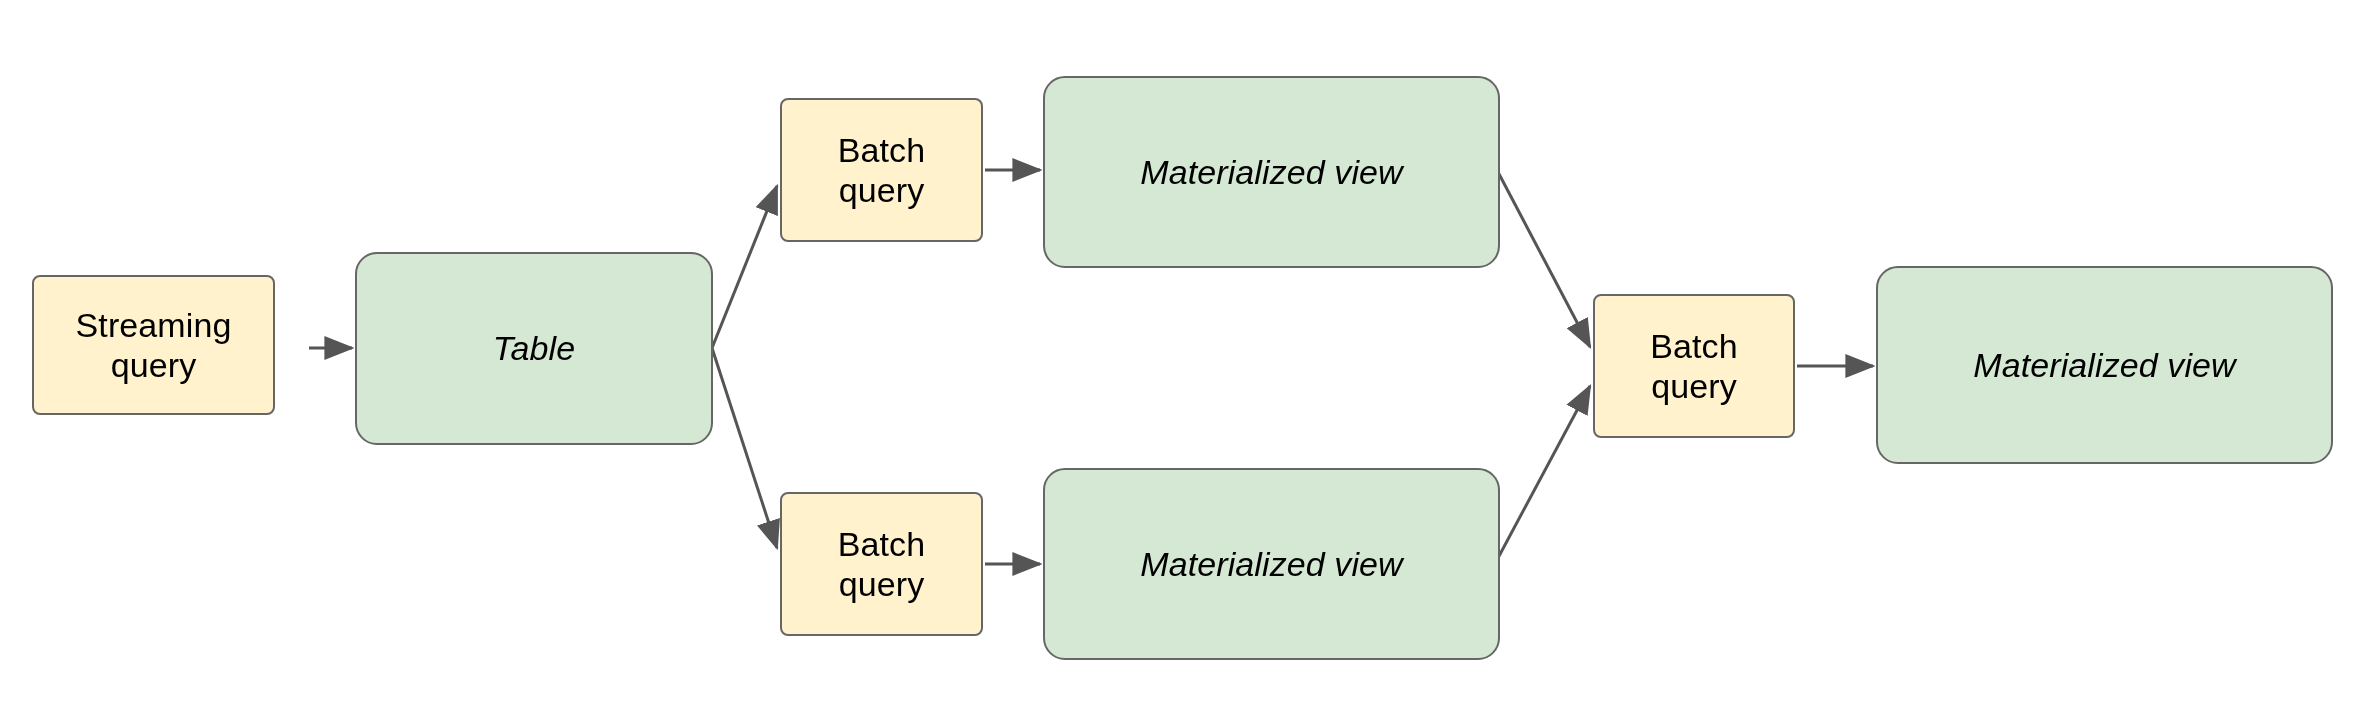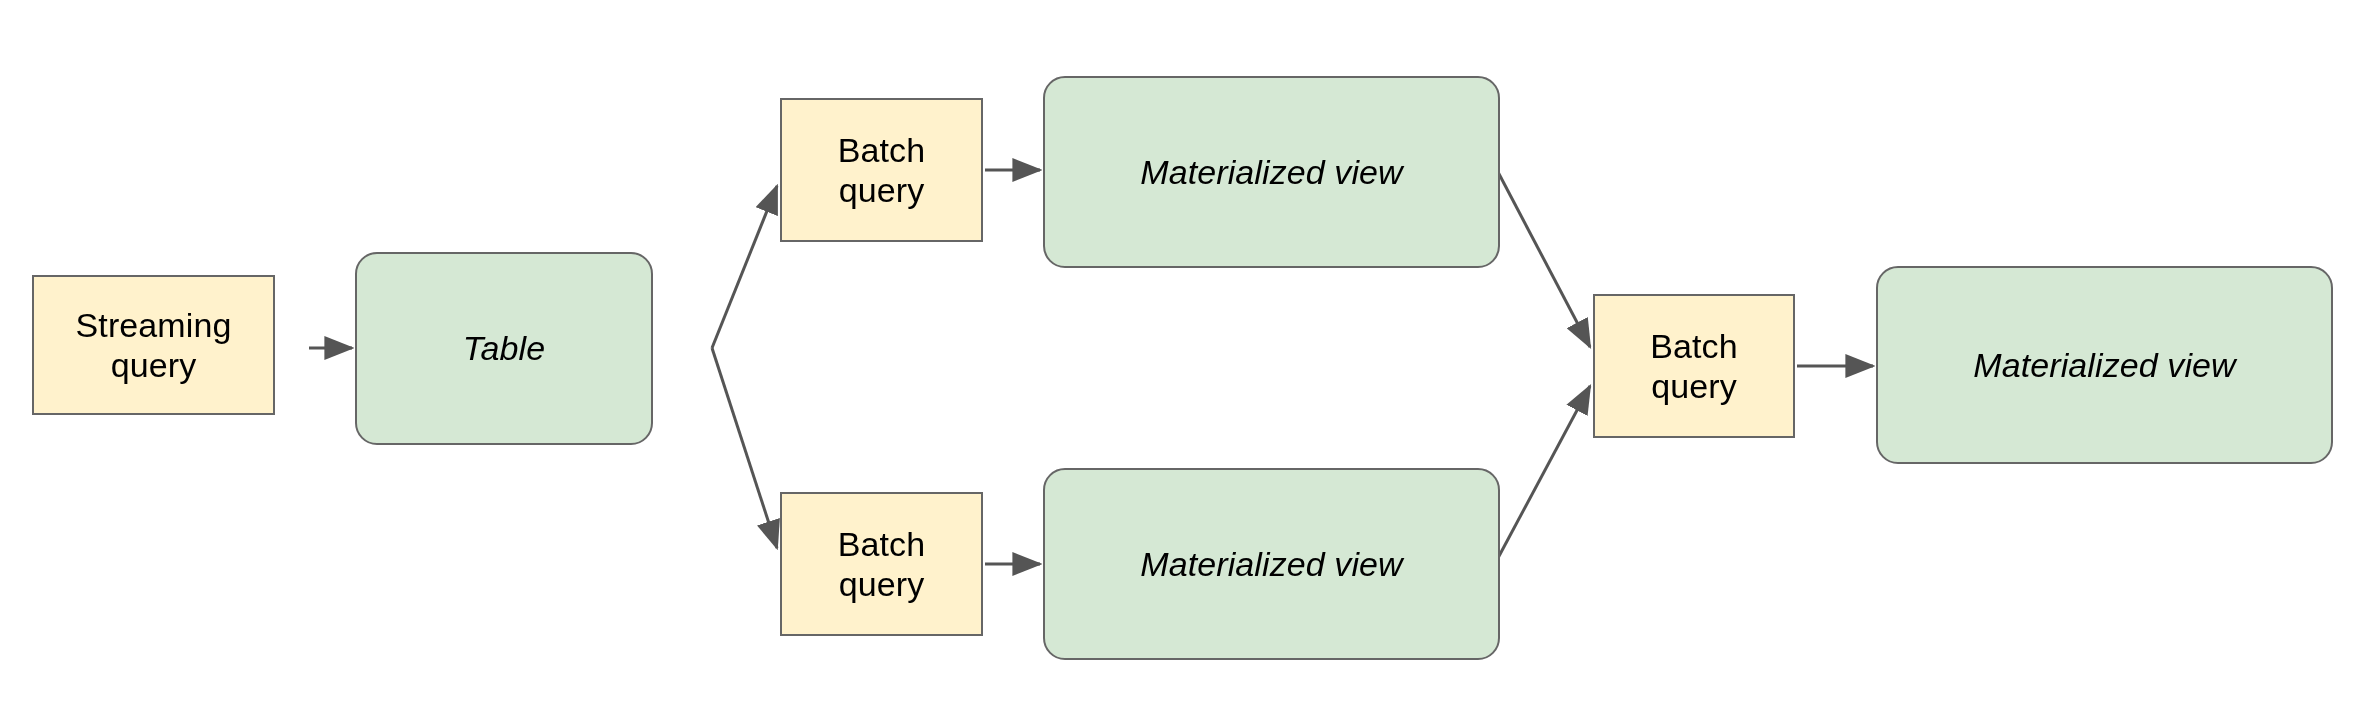--- a/index.html
+++ b/index.html
@@ -33,21 +33,21 @@
     text-align: center;
     border: 2px solid #666666;
     color: #000000;
     font-size: 34px;
     line-height: 1.18;
     letter-spacing: 0.1px;
     z-index: 2;
   }
   .node-process {
     background: #fff2cc;
-    border-radius: 0;
+    border-radius: 8px;
   }
   .node-store {
     background: #d5e8d4;
     border-radius: 22px;
     font-style: italic;
   }
   .node-label {
     display: block;
     white-space: pre-line;
     padding: 0 8px;
@@ -96,21 +96,21 @@
     <g>
       <line x1="1797" y1="366" x2="1873" y2="366" stroke="#555555" stroke-width="3" marker-end="url(#arrowhead)"></line>
     </g>
   </svg>
 
   <div class="node node-process" style="left: 32px; top: 275px; width: 243px; height: 140px;">
     <span class="node-label">Streaming
 query</span>
   </div>
 
-  <div class="node node-store" style="left: 355px; top: 252px; width: 298px; height: 193px;">
+  <div class="node node-store" style="left: 355px; top: 252px; width: 358px; height: 193px;">
     <span class="node-label">Table</span>
   </div>
 
   <div class="node node-process" style="left: 780px; top: 98px; width: 203px; height: 144px;">
     <span class="node-label">Batch
 query</span>
   </div>
 
   <div class="node node-store" style="left: 1043px; top: 76px; width: 457px; height: 192px;">
     <span class="node-label">Materialized view</span>

